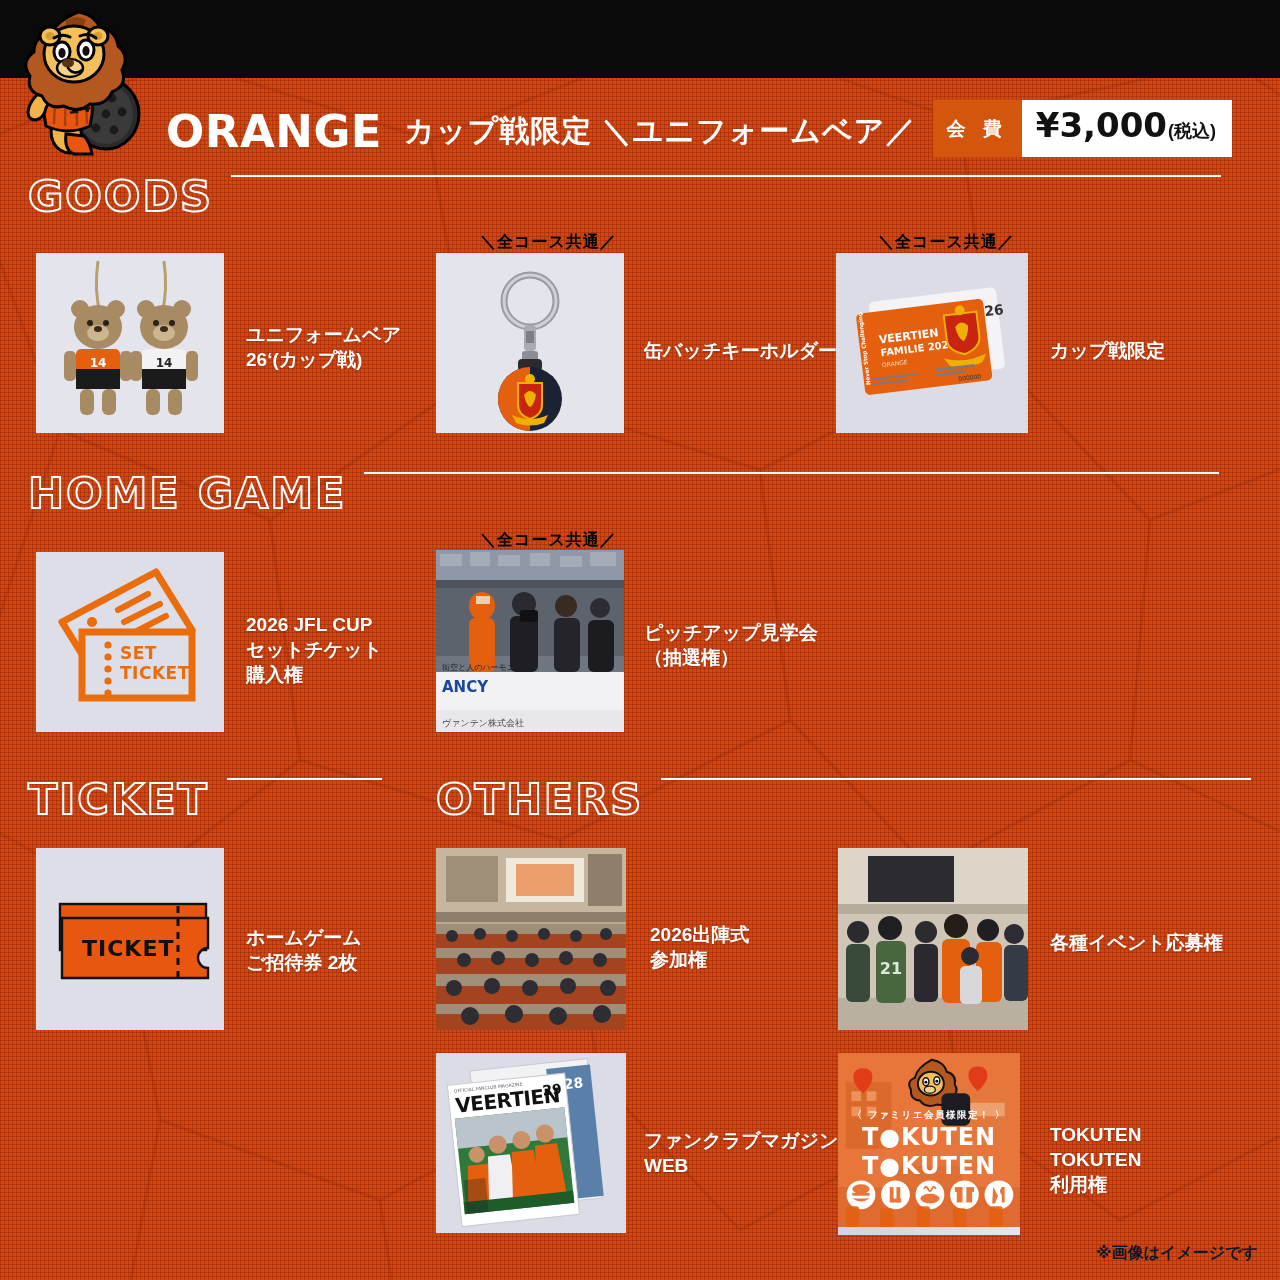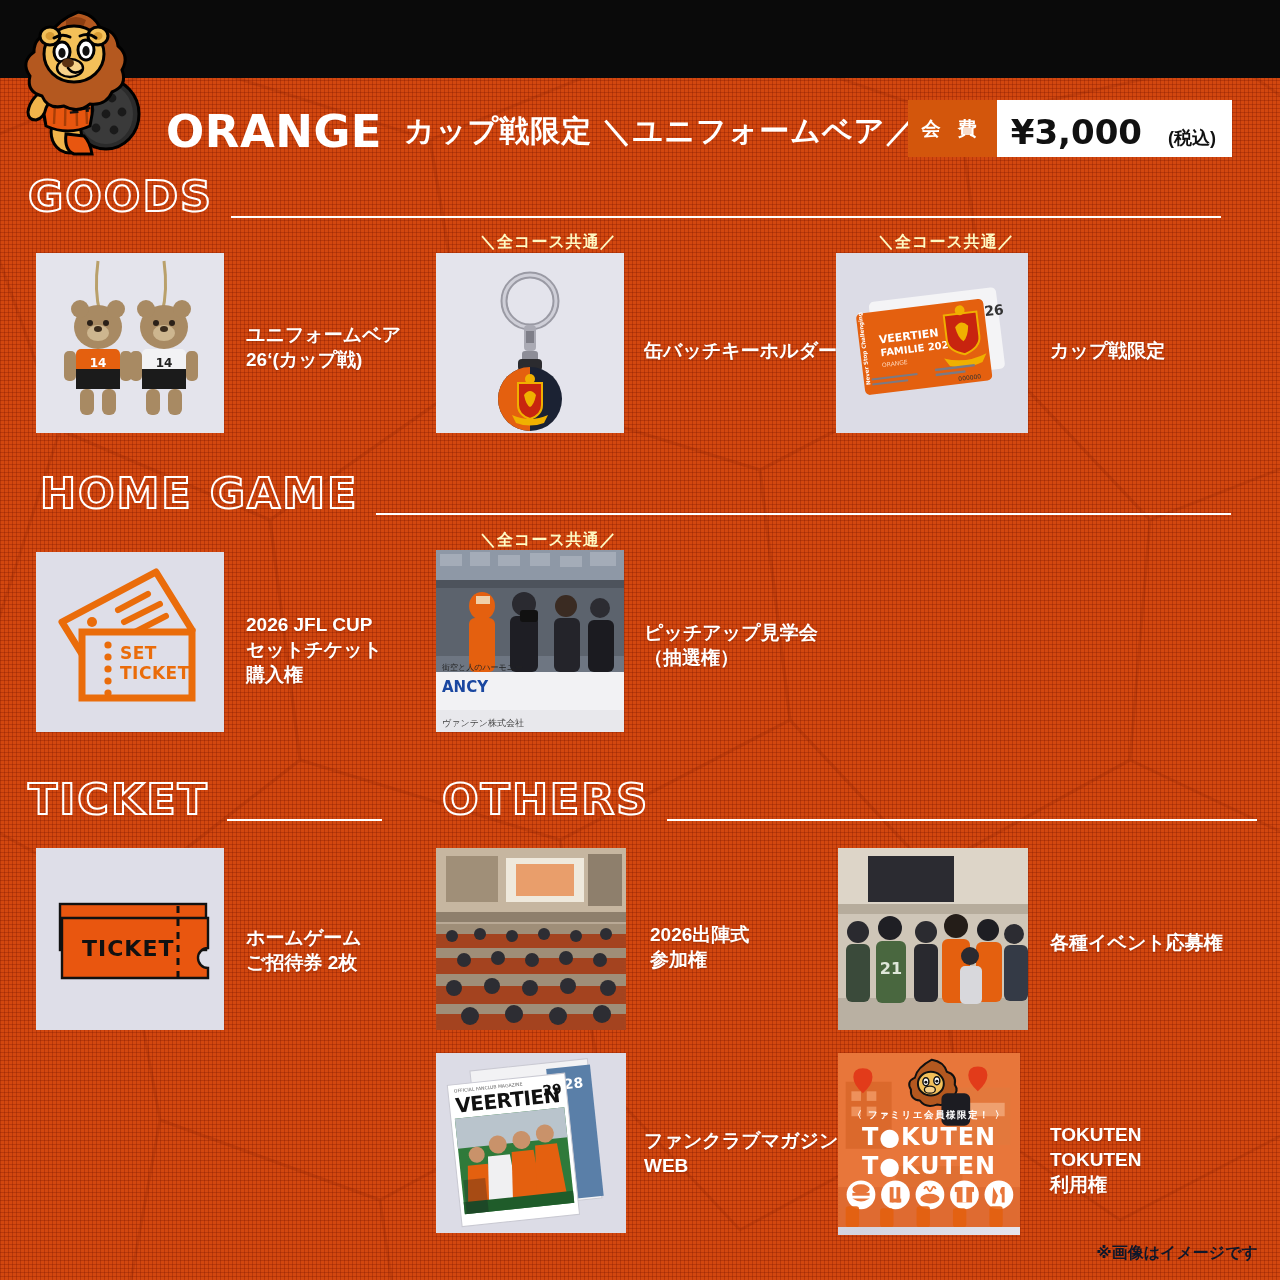--- a/index.html
+++ b/index.html
@@ -59,29 +59,28 @@
     box-shadow: 0 0 0 0 rgba(0,0,0,0);
   }
   .price-label {
     background: #d3560c; color: #ffffff;
     font-size: 19px; font-weight: 700;
     display: flex; align-items: center; justify-content: center;
     padding: 0 14px; letter-spacing: 6px; min-width: 76px;
   }
   .price-value {
     color: #111111; font-size: 34px; font-weight: 700;
-    display: flex; align-items: baseline; padding: 12px 16px 0 14px;
+    display: flex; align-items: baseline; padding: 5px 16px 0 14px;
     font-family: "DejaVu Sans", sans-serif;
-    gap: 25px;
   }
   .price-value .tax { font-size: 18px; margin-left: 1px; font-family: "Liberation Sans", sans-serif; }
 
   
   .sect {
-    position: absolute; display: flex; align-items: flex-end;
+    position: absolute; display: flex; align-items: flex-start;
   }
   .sect-title {
     font-size: 43px; font-weight: 700; letter-spacing: 2px;
     color: transparent;
     -webkit-text-stroke: 2px #ffffff;
     font-family: "DejaVu Sans", sans-serif;
     white-space: nowrap;
     line-height: 1;
   }
   .sect-rule { height: 2px; background: #ffffff; margin-left: 18px; }
@@ -92,21 +91,21 @@
     position: absolute;
     background: linear-gradient(135deg,#e2e2ea 0%, #d3d4e0 55%, #e6e6ee 100%);
     overflow: hidden;
   }
   .label {
     position: absolute; color: #ffffff; font-weight: 700;
     font-size: 19px; line-height: 1.32; white-space: pre-line;
     text-shadow: 0 1px 2px rgba(90,20,0,.35);
   }
   .common-tag {
-    position: absolute; color: #fef9c3; font-size: 16px; font-weight: 700;
+    position: absolute; color: #000000; font-size: 16px; font-weight: 700;
     letter-spacing: 1px; white-space: nowrap;
   }
   .footnote {
     position: absolute; right: 22px; bottom: 16px;
     color: #0f172a; font-size: 16px; font-weight: 700;
   }
 
   
   .setticket-txt {
     position: absolute; color: #ea6c0a; font-weight: 700; font-size: 17px;
@@ -306,21 +305,21 @@
               <rect x="32" y="123" width="36" height="2"></rect>
           </g>
           <text x="118" y="131" font-size="6" fill="#333" font-family="DejaVu Sans, sans-serif">000000</text>
           <text x="152" y="70" font-size="14" font-weight="700" fill="#333" font-family="DejaVu Sans, sans-serif">26</text>
         </g>
       </svg>
     </div>
     <div class="label" style="left:1050px; top:338px; width:200px;">カップ戦限定</div>
   </div>
 
-  <div class="sect" style="left:28px; top:472px; width:1230px;margin-left:12px;">
+  <div class="sect" style="left:28px; top:472px; width:1230px;">
     <span class="sect-title">HOME GAME</span>
     <span class="sect-rule" style="width:855px;"></span>
   </div>
 
   <div class="tile">
     <div class="thumb" style="left:36px; top:552px; width:188px; height:180px;">
       <svg class="ph" viewBox="0 0 188 180" preserveAspectRatio="none">
         <rect width="188" height="180" fill="#dedee8"></rect>
         <g fill="none" stroke="#ea6c0a" stroke-width="7" stroke-linejoin="round">
           <path d="M26 70 L120 20 L156 78 L62 128 Z"></path>
@@ -395,21 +394,21 @@
     </div>
     <div class="label" style="left:644px; top:620px; width:240px;">ピッチアップ見学会
 （抽選権）</div>
   </div>
 
   <div class="sect" style="left:28px; top:778px;">
     <span class="sect-title">TICKET</span>
     <span class="sect-rule" style="width:155px;"></span>
   </div>
 
-  <div class="sect" style="left:436px; top:778px;padding-left:6px;">
+  <div class="sect" style="left:436px; top:778px;">
     <span class="sect-title">OTHERS</span>
     <span class="sect-rule" style="width:590px;"></span>
   </div>
 
   <div class="tile">
     <div class="thumb" style="left:36px; top:848px; width:188px; height:182px;">
       <svg class="ph" viewBox="0 0 188 182" preserveAspectRatio="none">
         <rect width="188" height="182" fill="#dedee8"></rect>
         <rect x="24" y="56" width="146" height="46" fill="#e9560f" stroke="#111" stroke-width="2.4"></rect>
         <path d="M26 70 H172 v30 a10 10 0 0 0 0 20 v10 H26 Z" fill="#e9560f" stroke="#111" stroke-width="2.4"></path>

